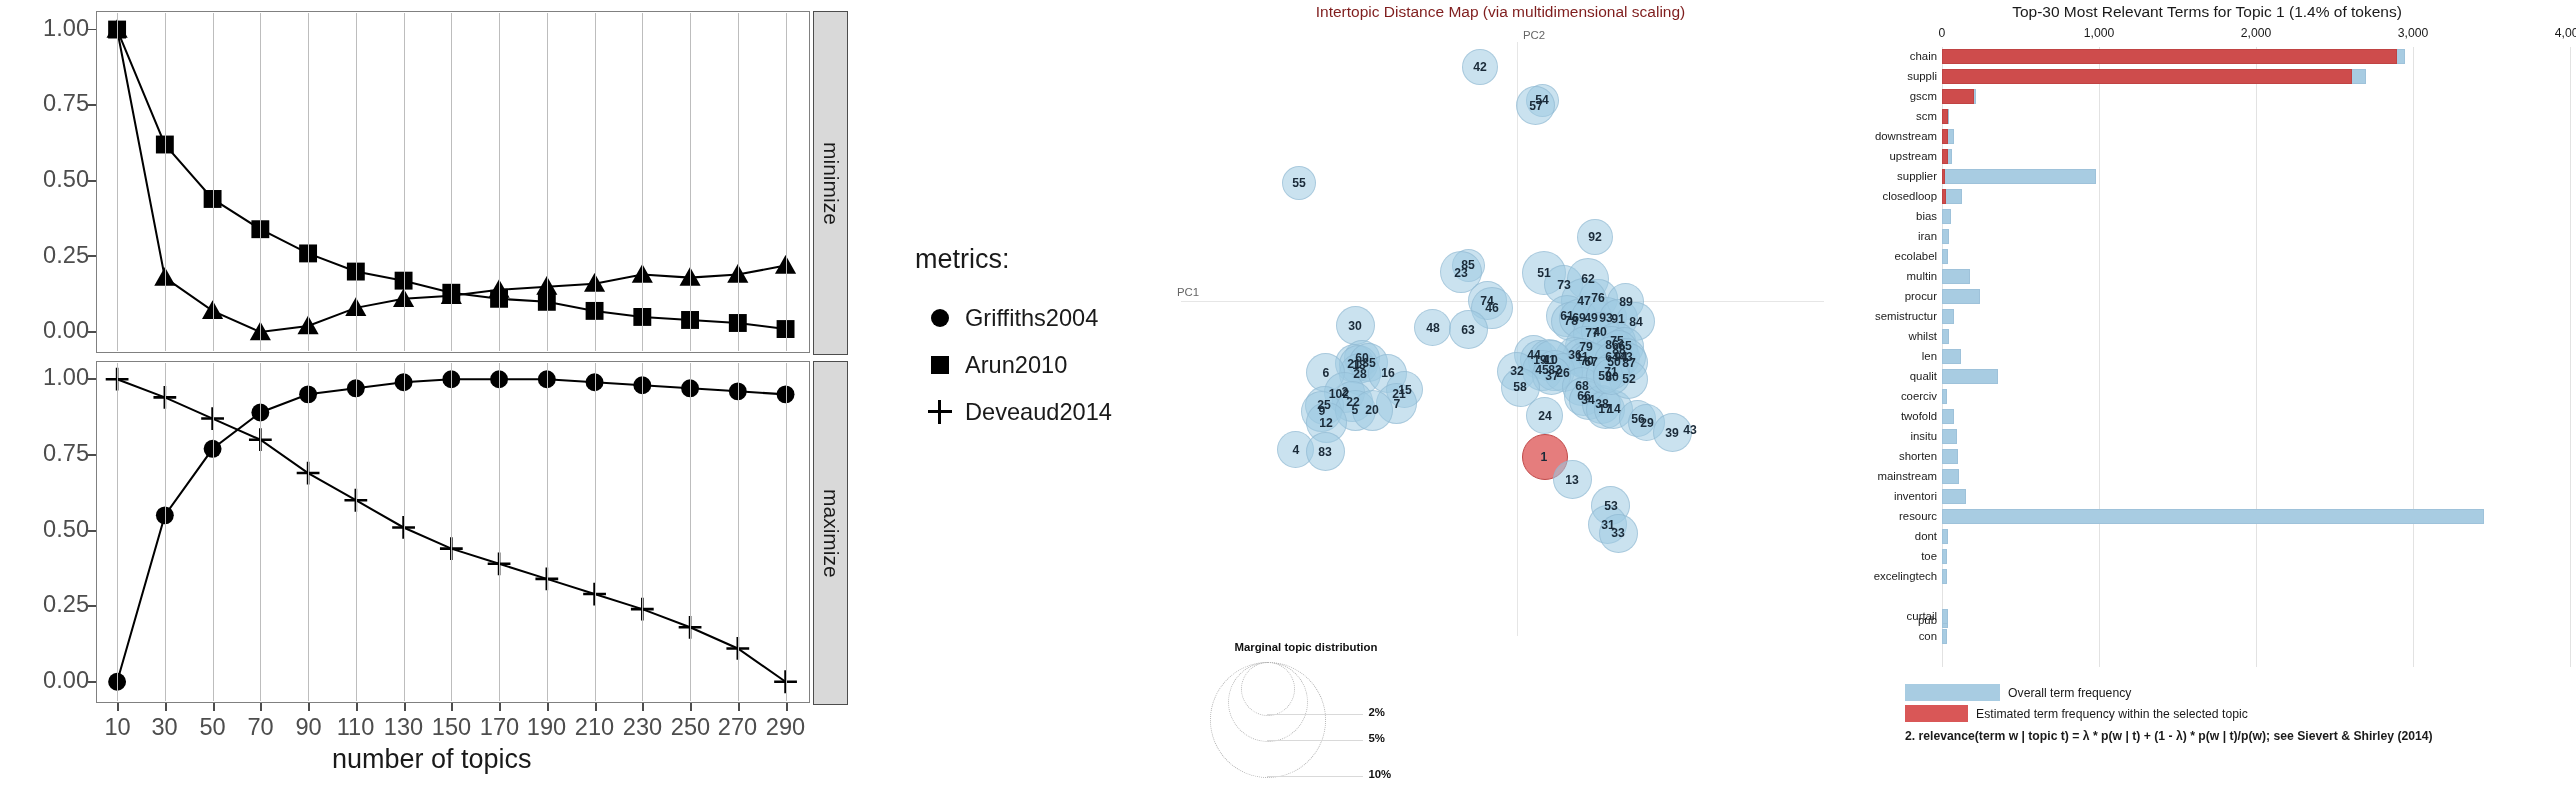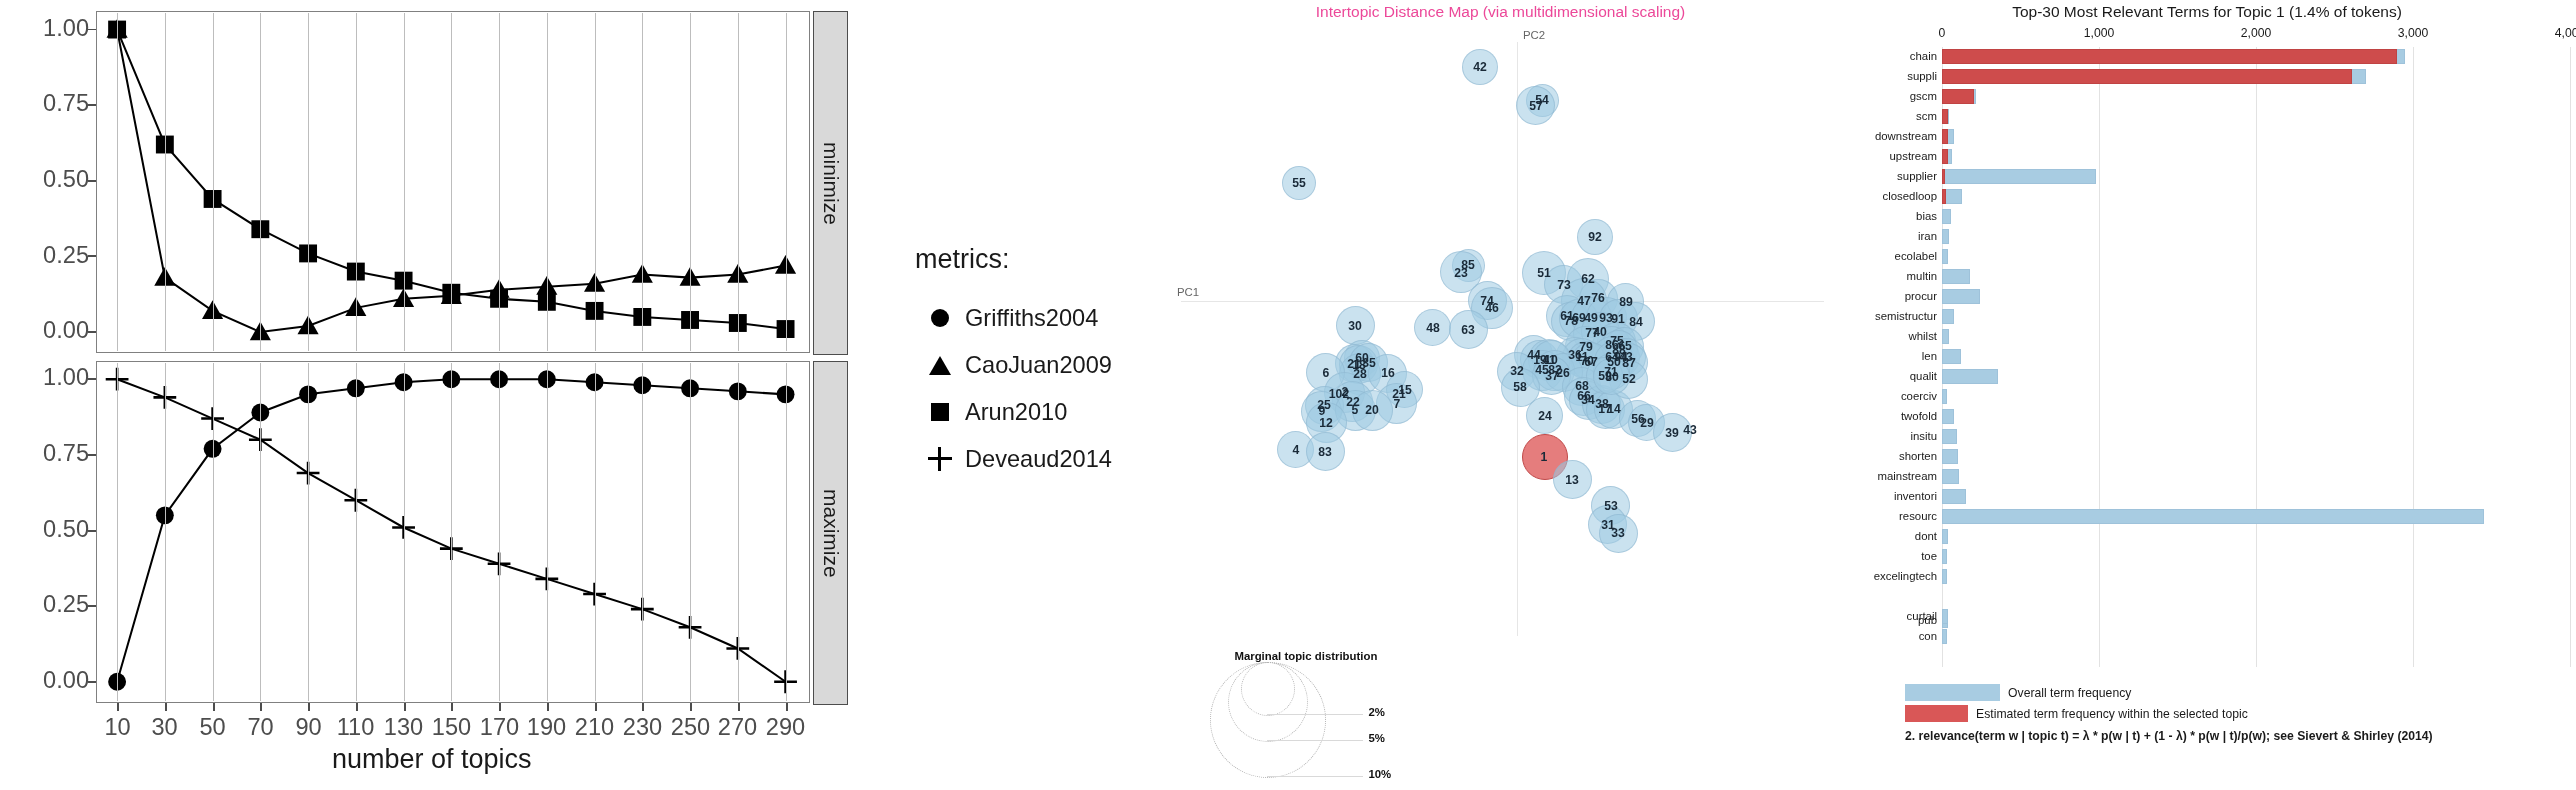--- a/index.html
+++ b/index.html
@@ -26,31 +26,31 @@
   #lt-legend .leg-txt{font-size:23.6px;color:#1a1a1a;}
   .sym-circle{width:18px;height:18px;border-radius:50%;background:#000;}
   .sym-square{width:18px;height:18px;background:#000;}
   .sym-tri{width:0;height:0;border-left:11.4px solid transparent;border-right:11.4px solid transparent;border-bottom:19.5px solid #000;}
   .sym-plus{position:relative;width:24.4px;height:24.4px;}
   .sym-plus::before{content:"";position:absolute;left:0;top:10.6px;width:24.4px;height:2.4px;background:#000;}
   .sym-plus::after{content:"";position:absolute;left:10.6px;top:0;width:2.4px;height:24.4px;background:#000;}
 
   
   #panel-idm{position:absolute;left:1163px;top:0;width:675px;height:791px;}
-  #idm-title{position:absolute;width:100%;top:3.3px;text-align:center;font-size:15.5px;color:#ec4899;}
+  #idm-title{position:absolute;width:100%;top:3.3px;text-align:center;font-size:15.5px;color:#7f1d1d;}
   #idm-plot{position:absolute;left:0;top:24.4px;width:675px;height:618px;}
   .idm-ax{position:absolute;background:#e6e6e6;}
   .idm-axlab{position:absolute;font-size:11.4px;color:#666;}
   .bubble{position:absolute;border-radius:50%;background:rgba(158,202,225,0.55);
           border:0.8px solid rgba(140,180,205,0.55);box-sizing:border-box;}
   .bub-label{position:absolute;font-size:12.2px;font-weight:bold;color:#1a2a38;
              transform:translate(-50%,-50%);white-space:nowrap;}
   .bubble.sel{background:rgba(224,102,102,0.85);border-color:#c04a4a;}
   #idm-mtd{position:absolute;left:24.4px;top:641px;width:342px;height:146px;}
-  #idm-mtd .mtd-title{position:absolute;left:47px;top:0;font-size:11.4px;font-weight:bold;color:#111;margin-top:9px;}
+  #idm-mtd .mtd-title{position:absolute;left:47px;top:0;font-size:11.4px;font-weight:bold;color:#111;}
   .mtd-ring{position:absolute;border:1.2px dotted #b3b3b3;border-radius:50%;}
   .mtd-line{position:absolute;height:0.8px;background:#d9d9d9;}
   .mtd-val{position:absolute;font-size:11.4px;font-weight:bold;color:#111;}
 
   
   #panel-terms{position:absolute;left:1838px;top:0;width:738px;height:791px;}
   #terms-title{position:absolute;width:100%;top:3.3px;text-align:center;font-size:15.5px;color:#1a1a1a;}
   #terms-axis{position:absolute;left:0;top:26px;width:738px;height:21px;}
   .t-axtxt{position:absolute;font-size:12.2px;color:#1a1a1a;text-align:center;width:57px;transform:translateX(-28.5px);}
   .t-grid{position:absolute;top:47px;bottom:124px;width:0.8px;background:#e2e2e2;}
@@ -234,26 +234,20 @@
 
   <div class="lt-xtitle" style="left:332px;top:744px;">number of topics</div>
 
   <div id="lt-legend">
     <div class="leg-title">metrics:</div>
     <div class="leg-row">
       <div class="leg-sym">
           <div class="sym-circle"></div>
         </div>
       <div class="leg-txt">Griffiths2004</div>
-    </div>
-    <div class="leg-row">
-      <div class="leg-sym">
-          <div class="sym-tri"></div>
-        </div>
-      <div class="leg-txt">CaoJuan2009</div>
     </div>
     <div class="leg-row">
       <div class="leg-sym">
           <div class="sym-square"></div>
         </div>
       <div class="leg-txt">Arun2010</div>
     </div>
     <div class="leg-row">
       <div class="leg-sym">
           <div class="sym-plus"></div>

